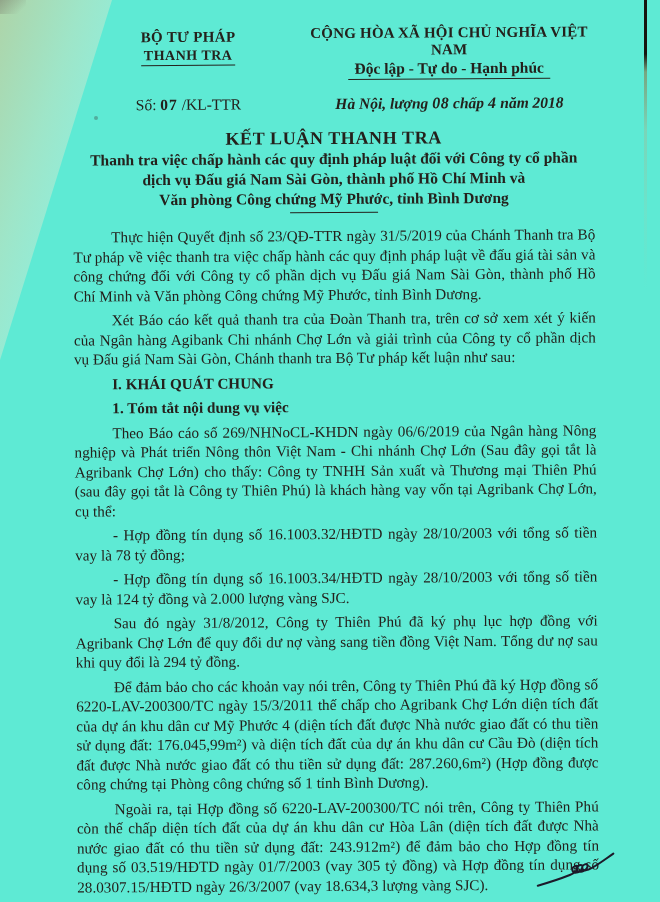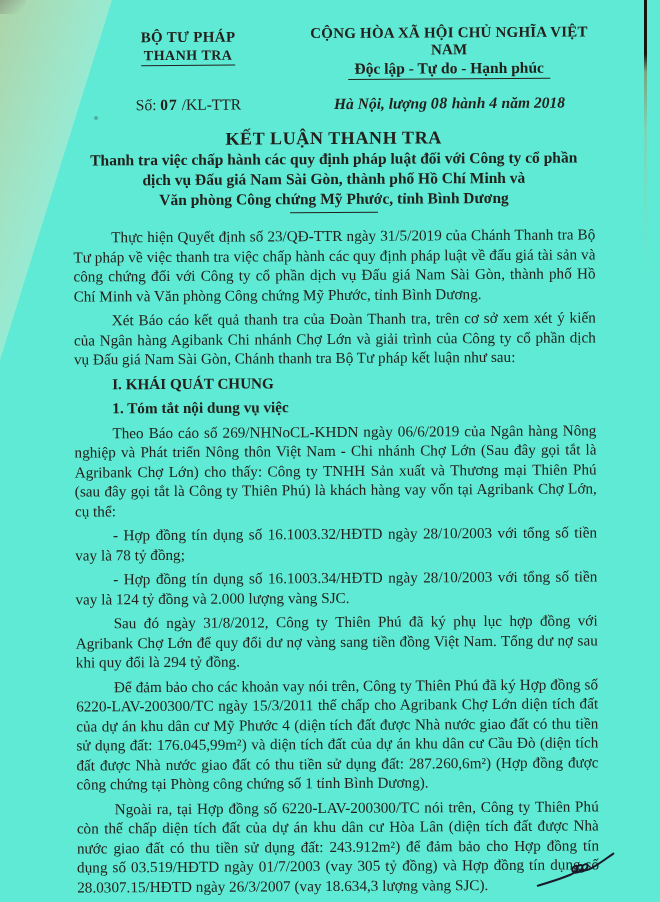--- a/index.html
+++ b/index.html
@@ -101,21 +101,21 @@
 
     <div class="meta-row">
       <div class="doc-number">
         <span>Số:</span>
         <span class="hand">07</span>
         <span>/KL-TTR</span>
       </div>
       <div class="date-line">
         <span>Hà Nội, lượng</span>
         <span class="hand">08</span>
-        <span>hành</span>
+        <span>chấp</span>
         <span class="hand">4</span>
         <span>năm</span>
         <span>2018</span>
       </div>
     </div>
 
     <div class="title-block">
       <div class="doc-title">KẾT LUẬN THANH TRA</div>
       <div class="doc-subtitle">Thanh tra việc chấp hành các quy định pháp luật đối với Công ty cổ phần</div>
       <div class="doc-subtitle">dịch vụ Đấu giá Nam Sài Gòn, thành phố Hồ Chí Minh và</div>

